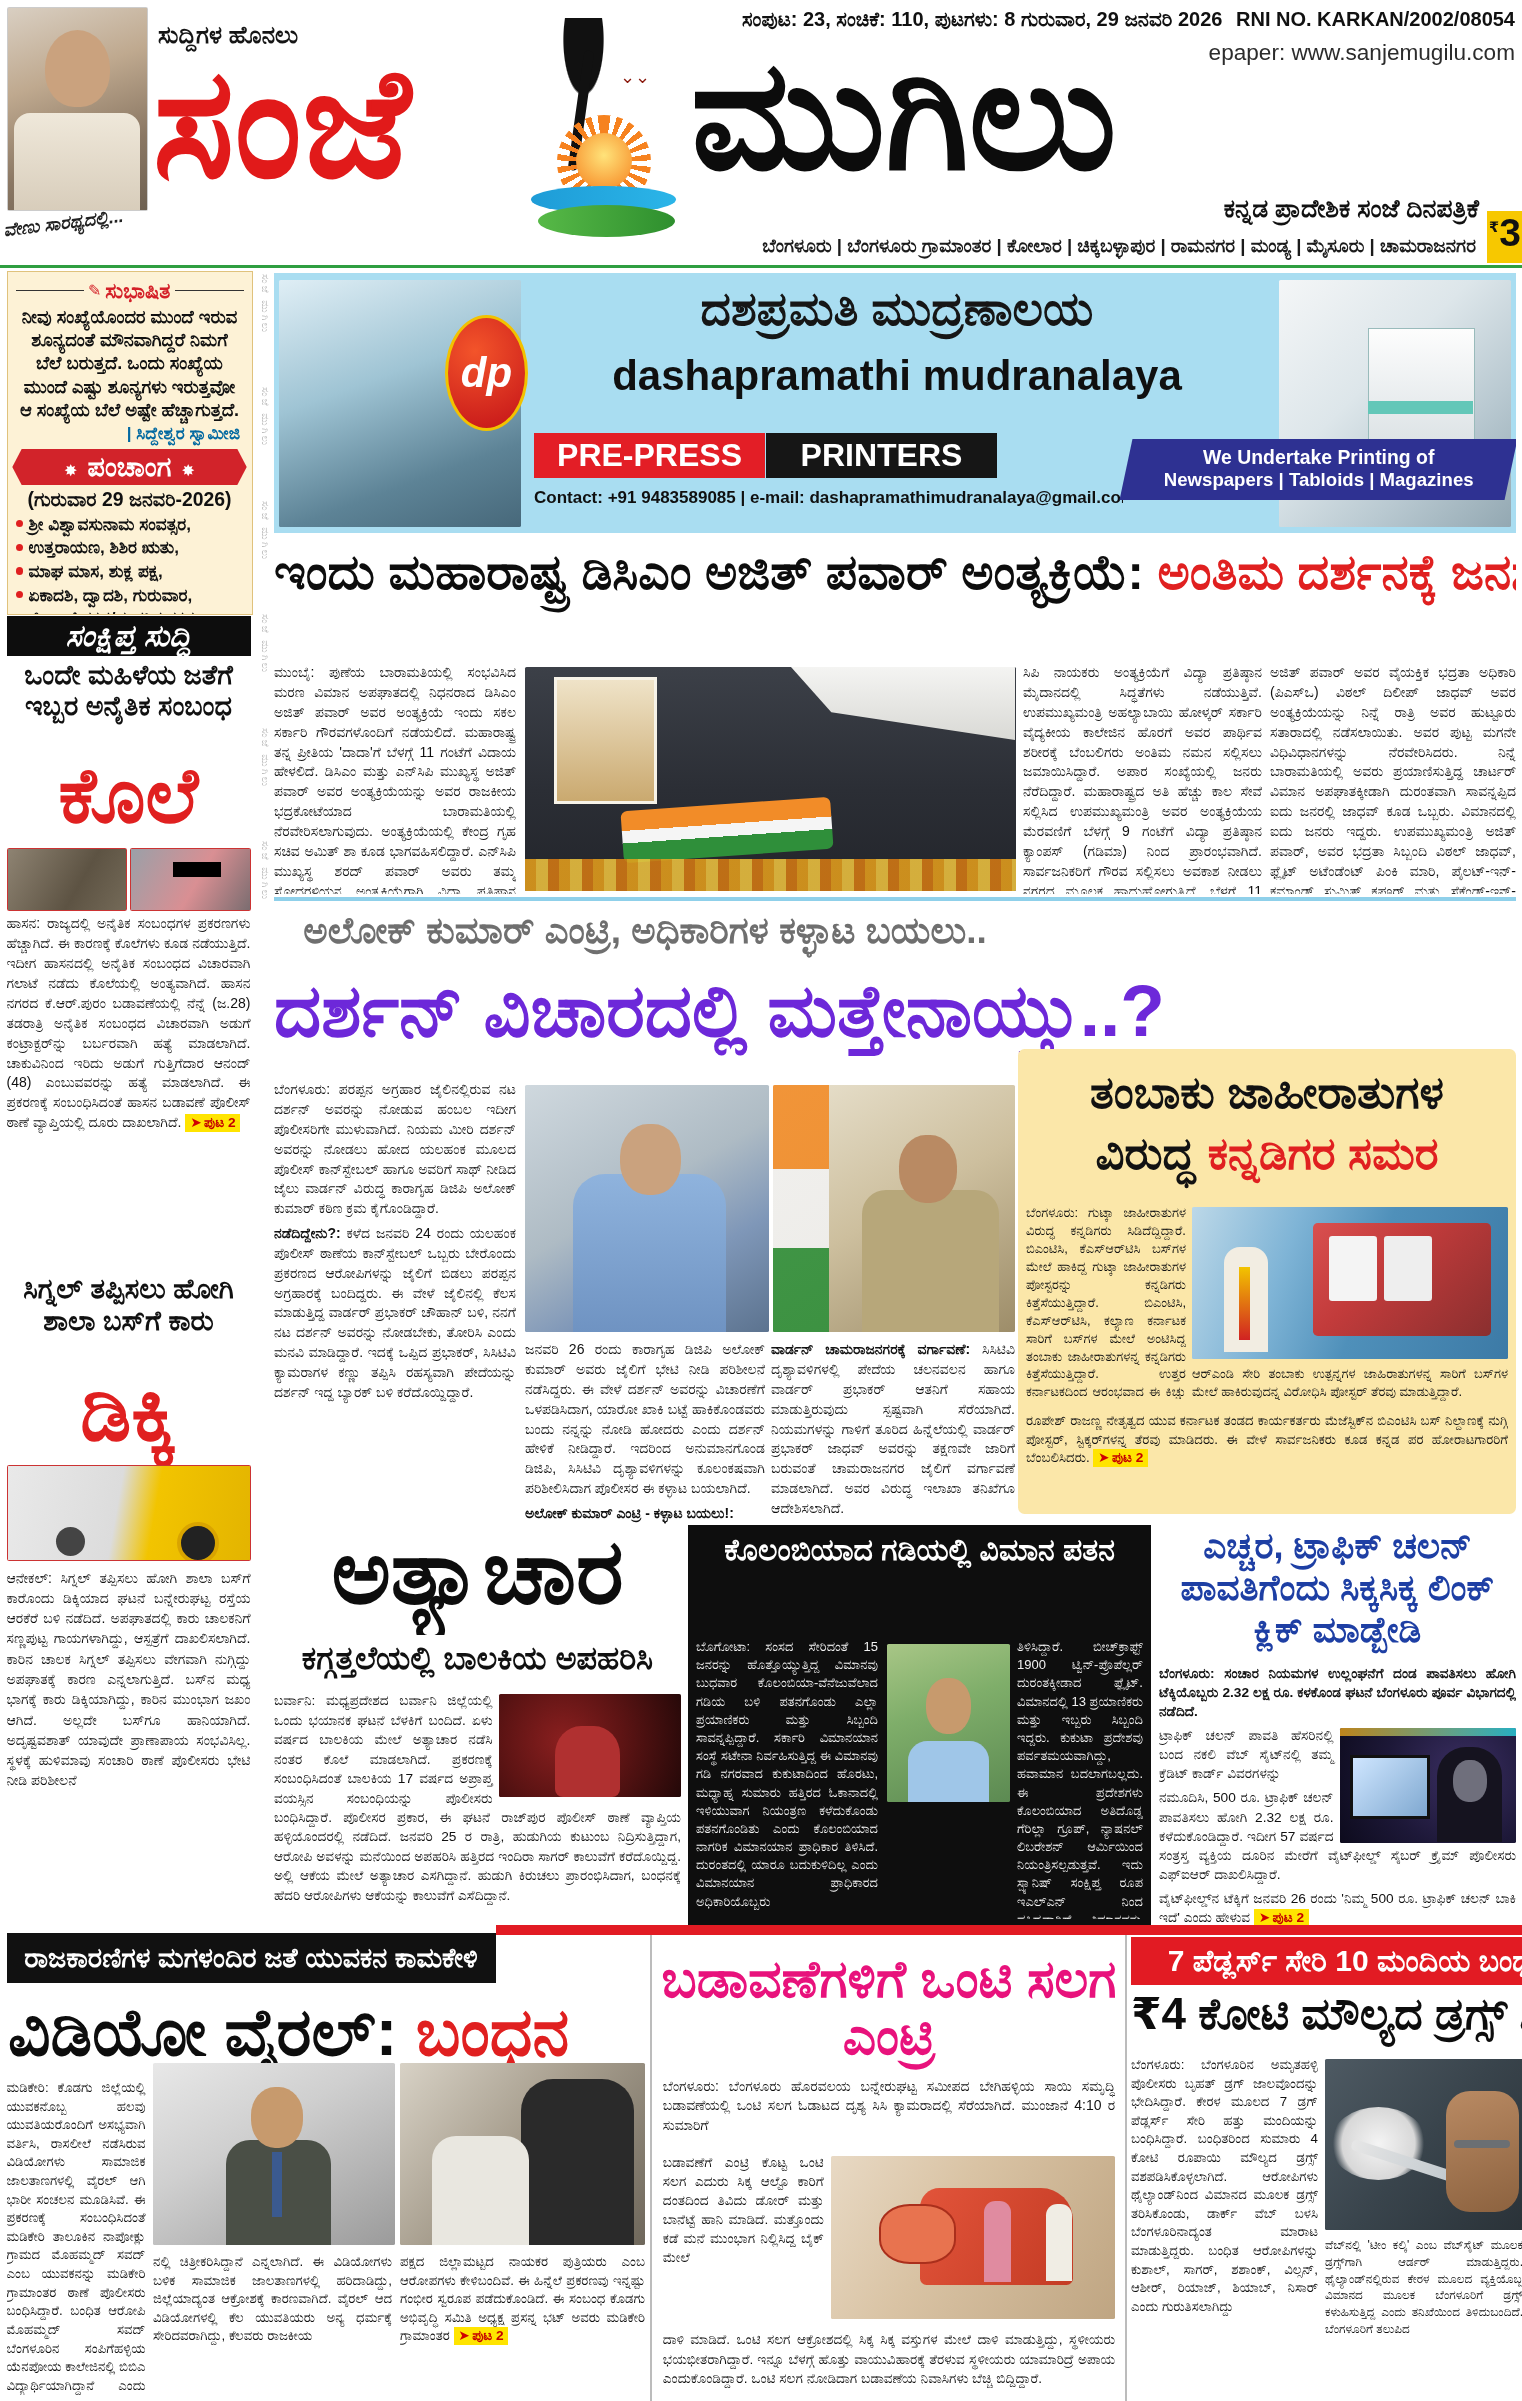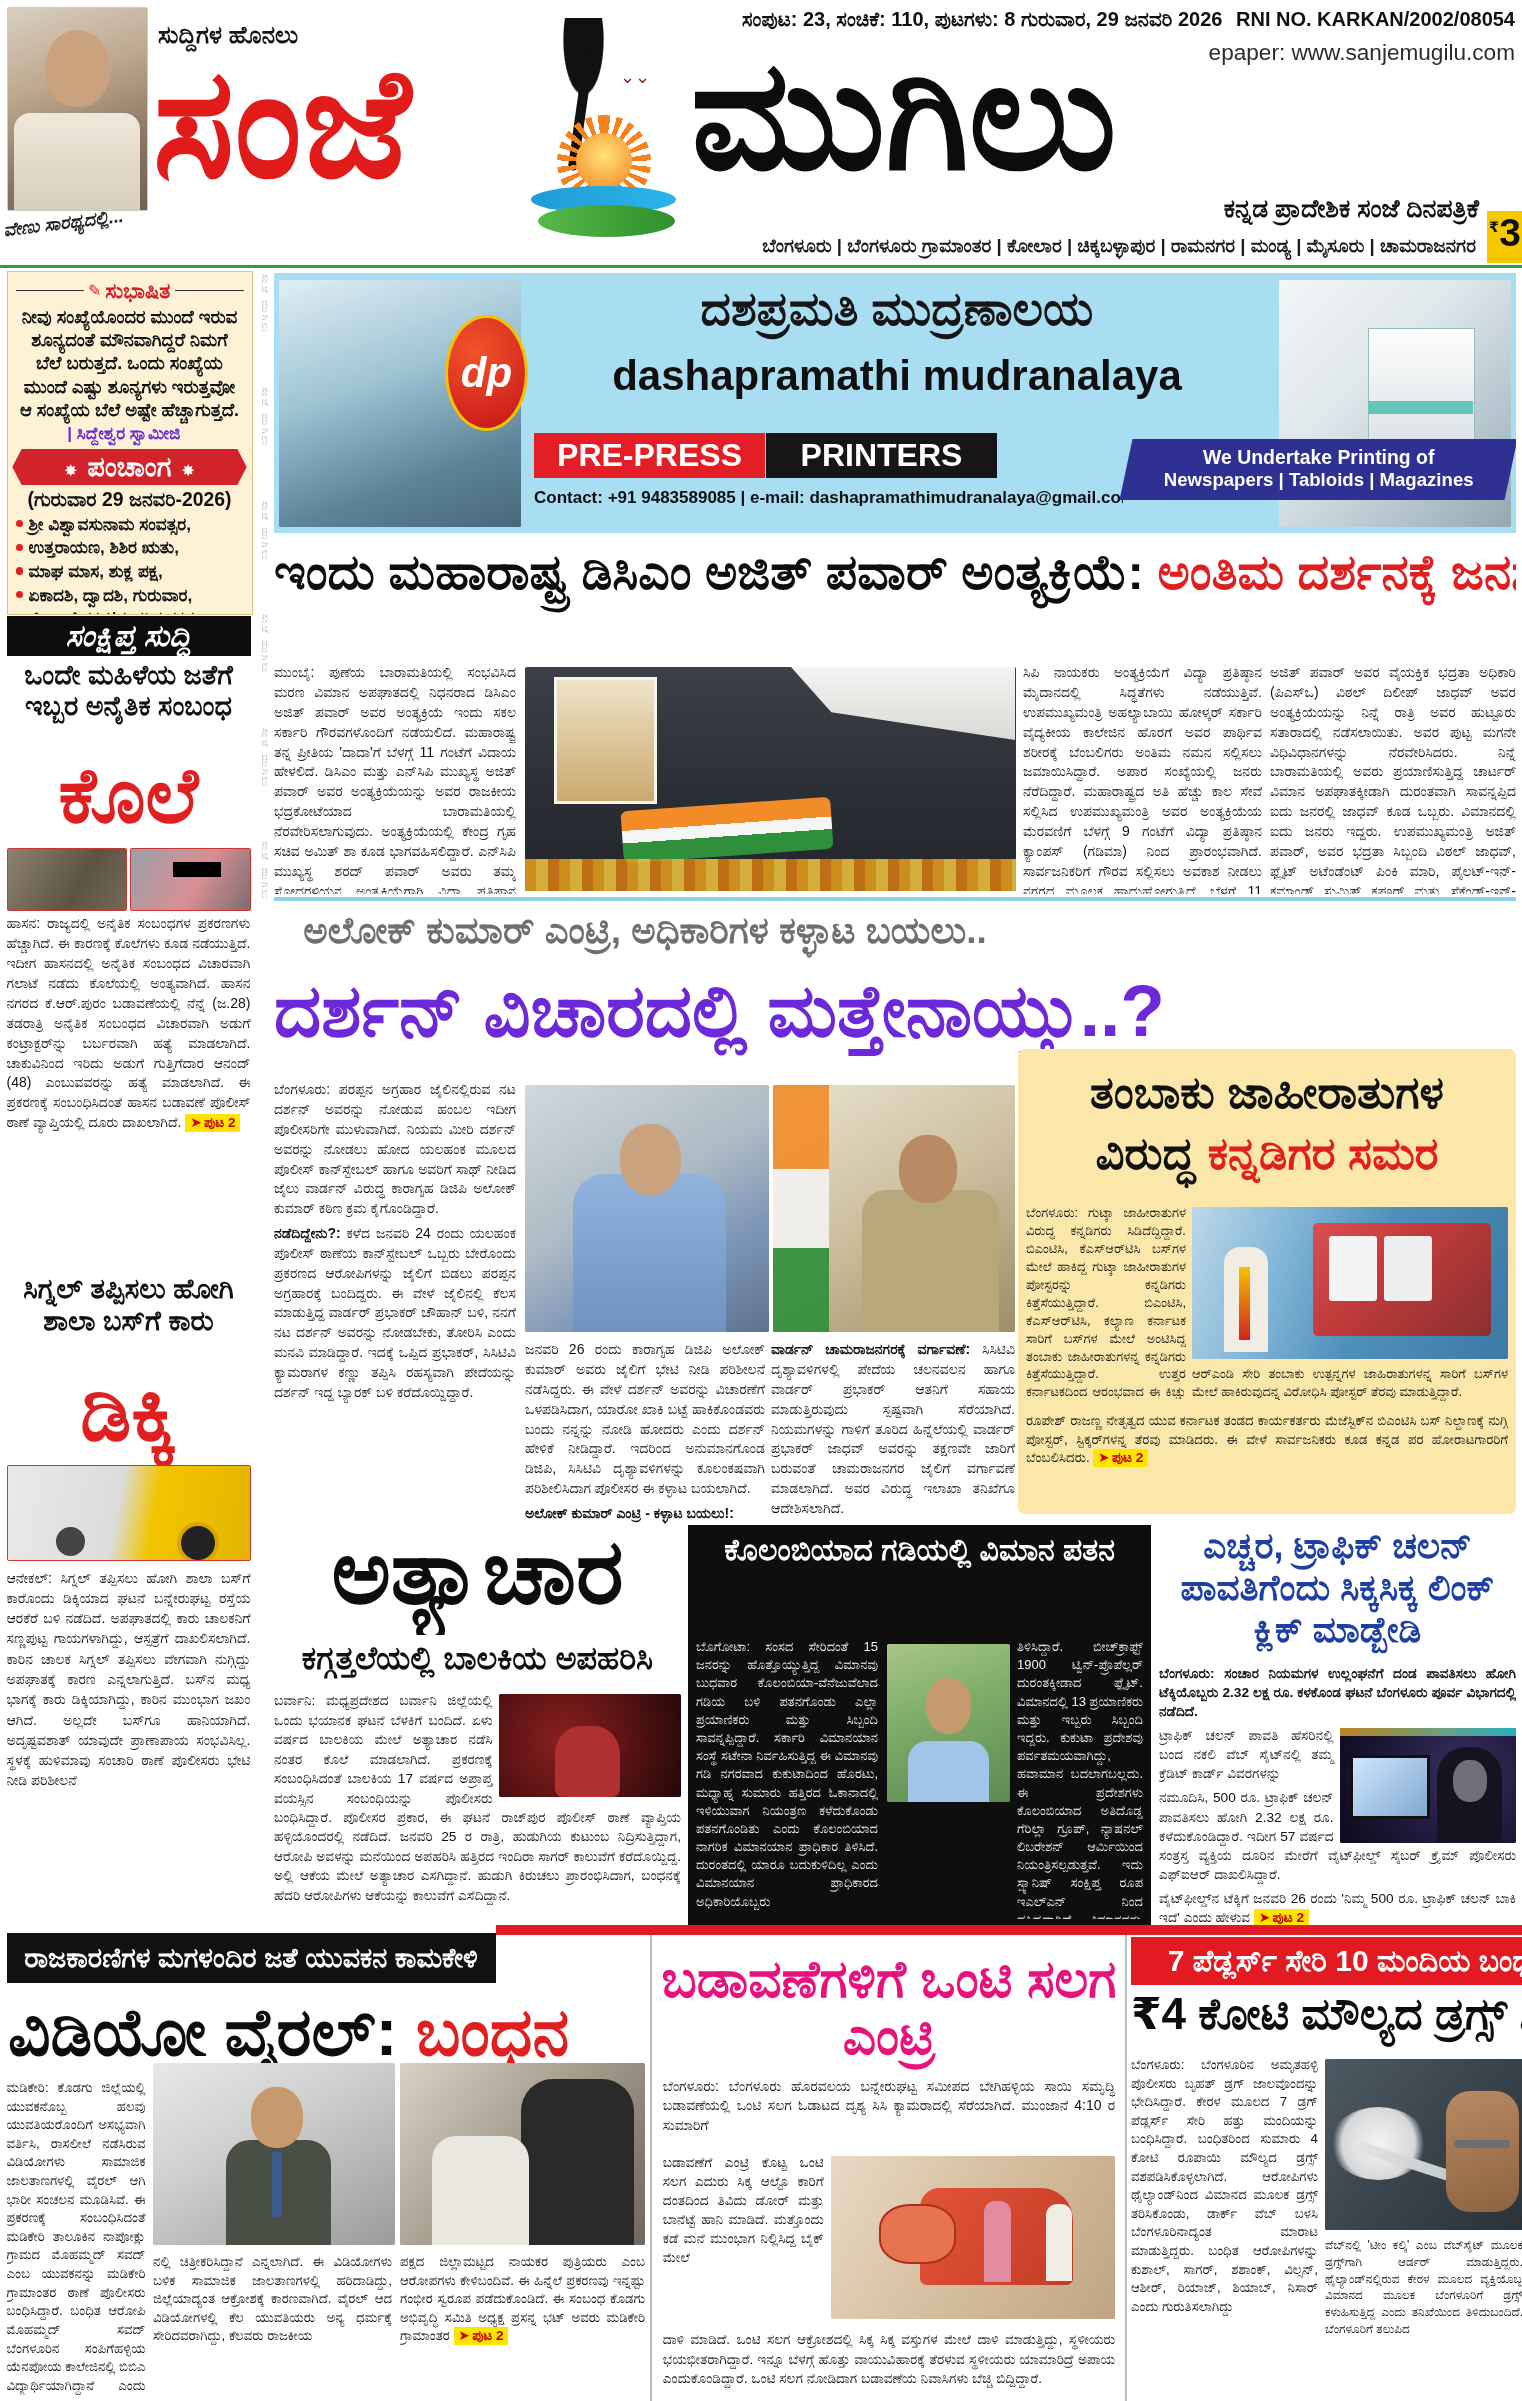--- a/index.html
+++ b/index.html
@@ -77,21 +77,21 @@
   </div>
 
   <div class="abs clip" style="left:6.5px;top:271px;width:244px;height:342px;background:#fdf2d6;border:0.8px solid #e0c27c;">
     <div style="display:flex;align-items:center;margin:6.5px 8px 3.2px 8px;">
       <span style="flex:1;height:1.6px;background:#333;"></span>
       <span style="color:#d42028;font-size:16px;margin:0 4px;">✎</span>
       <span class="b" style="color:#d42028;font-size:21px;">ಸುಭಾಷಿತ</span>
       <span style="flex:1;height:1.6px;background:#333;margin-left:4.8px;"></span>
     </div>
     <div class="b center" style="margin:1.6px 9.7px;font-size:18px;line-height:1.3;">ನೀವು ಸಂಖ್ಯೆಯೊಂದರ ಮುಂದೆ ಇರುವ ಶೂನ್ಯದಂತೆ ಮೌನವಾಗಿದ್ದರೆ ನಿಮಗೆ ಬೆಲೆ ಬರುತ್ತದೆ. ಒಂದು ಸಂಖ್ಯೆಯ ಮುಂದೆ ಎಷ್ಟು ಶೂನ್ಯಗಳು ಇರುತ್ತವೋ ಆ ಸಂಖ್ಯೆಯ ಬೆಲೆ ಅಷ್ಟೇ ಹೆಚ್ಚಾಗುತ್ತದೆ.</div>
-    <div class="b" style="text-align:center;color:#6d28d9;font-size:17px;margin:1.6px 11.3px 4.8px 0;">| ಸಿದ್ದೇಶ್ವರ ಸ್ವಾಮೀಜಿ</div>
+    <div class="b" style="text-align:right;color:#0369a1;font-size:17px;margin:1.6px 11.3px 4.8px 0;">| ಸಿದ್ದೇಶ್ವರ ಸ್ವಾಮೀಜಿ</div>
     <div class="ribbon center" style="margin:3.2px 4.8px;background:#d2232a;color:#fff;height:36px;line-height:36px;">
       <span style="font-size:16px;">✸</span>
       <span class="b" style="font-size:27px;margin:0 6.5px;">ಪಂಚಾಂಗ</span>
       <span style="font-size:16px;">✸</span>
     </div>
     <div class="b center" style="font-size:19.4px;margin:3.2px 0 1.6px 0;">(ಗುರುವಾರ 29 ಜನವರಿ-2026)</div>
     <ul class="pl" style="margin:1.6px 6.5px;padding:0;">
       <li>ಶ್ರೀ ವಿಶ್ವಾವಸುನಾಮ ಸಂವತ್ಸರ,</li>
       <li>ಉತ್ತರಾಯಣ, ಶಿಶಿರ ಋತು,</li>
       <li>ಮಾಘ ಮಾಸ, ಶುಕ್ಲ ಪಕ್ಷ,</li>

